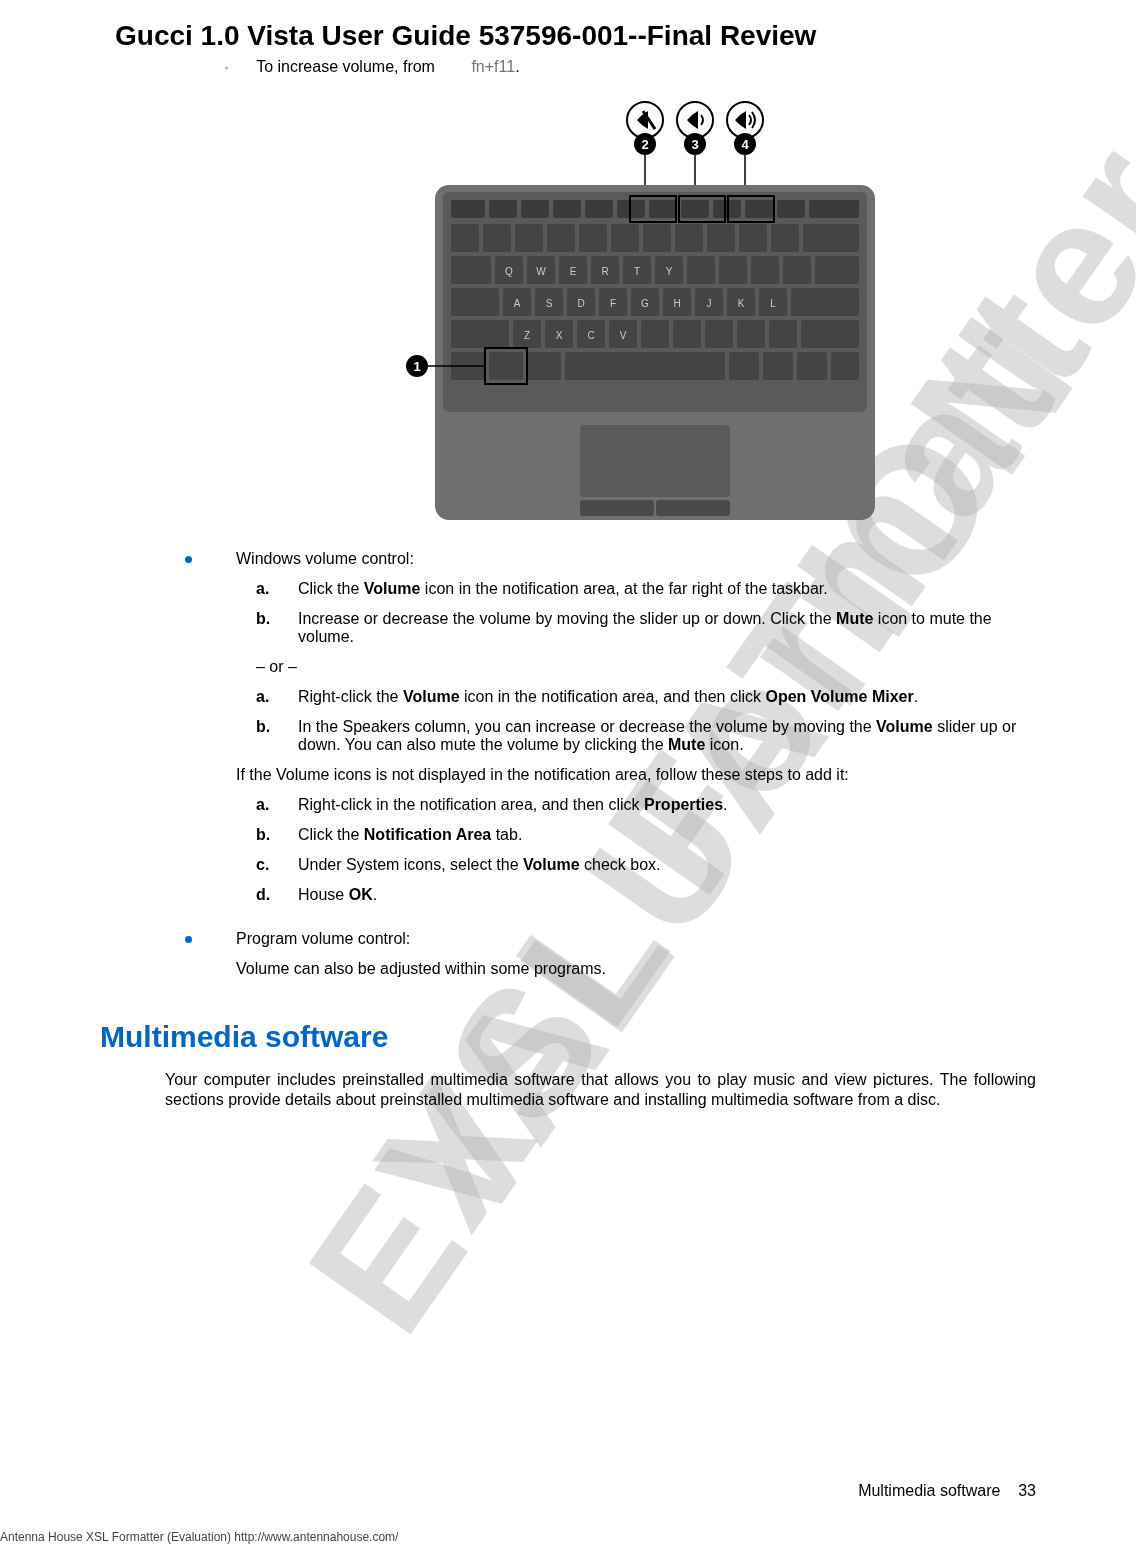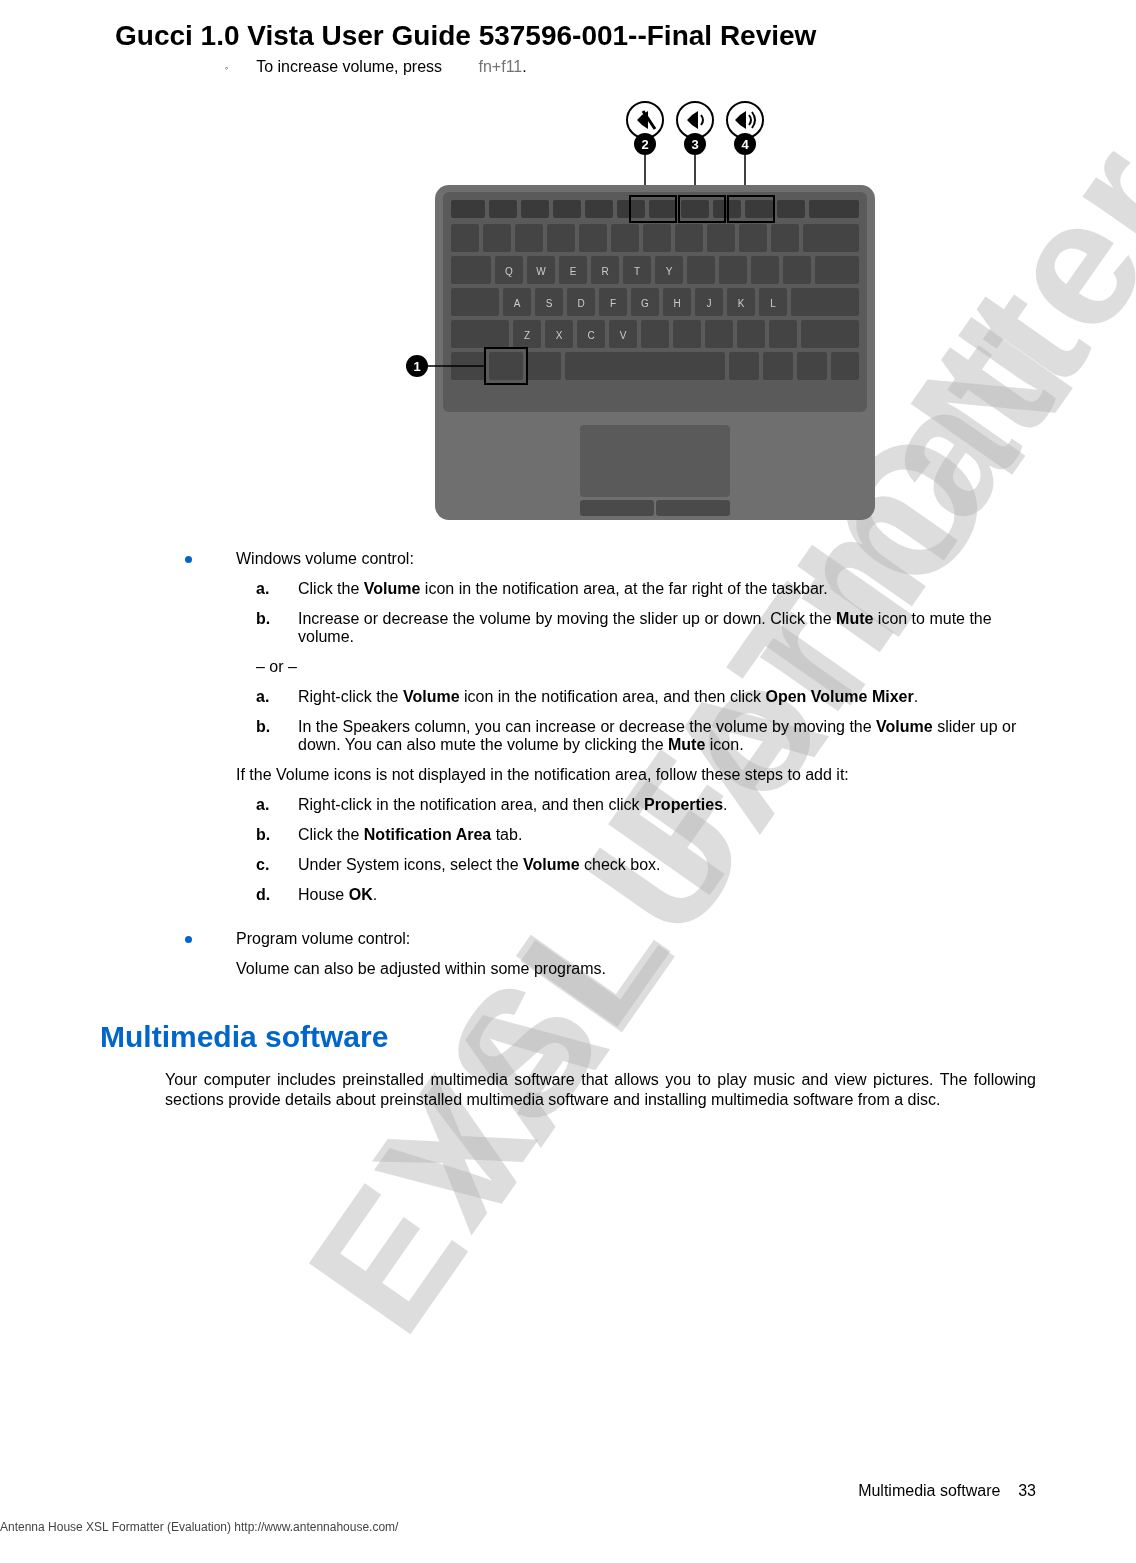--- a/index.html
+++ b/index.html
@@ -118,42 +118,42 @@
   }
   .footer-right {
     position: absolute;
     right: 100px;
     bottom: 60px;
     font-size: 16px;
   }
   .footer-left {
     position: absolute;
     left: 0px;
-    bottom: 26px;
+    bottom: 16px;
     font-size: 12px;
     color: #444;
   }
   b { font-weight: bold; }
 </style>
 </head>
 <body>
 
 <div class="page">
 
   <div class="watermark wm1">XSL Formatter</div>
   <div class="watermark wm2">EVALUATION</div>
 
   <h1 class="title">Gucci 1.0 Vista User Guide 537596-001--Final Review</h1>
 
   <div class="content">
 
     <div class="sub-bullet">
       <span class="mark">◦</span>
       <span>
-        <span>To increase volume, press </span><span class="link">fn+f11</span><span>.</span>
+        <span>To increase volume, from </span><span class="link">fn+f11</span><span>.</span>
       </span>
     </div>
 
     <div class="figure">
       <svg class="keyboard-svg" width="500" height="440" viewBox="0 0 500 440">
 
         <g transform="translate(260,15)">
           <circle cx="0" cy="15" r="18" fill="none" stroke="#000" stroke-width="2"></circle>
           <path d="M -8 15 L -3 10 L -3 20 Z M -3 10 L 3 6 L 3 24 L -3 20 Z" fill="#000"></path>
           <line x1="-2" y1="6" x2="10" y2="24" stroke="#000" stroke-width="3"></line>

